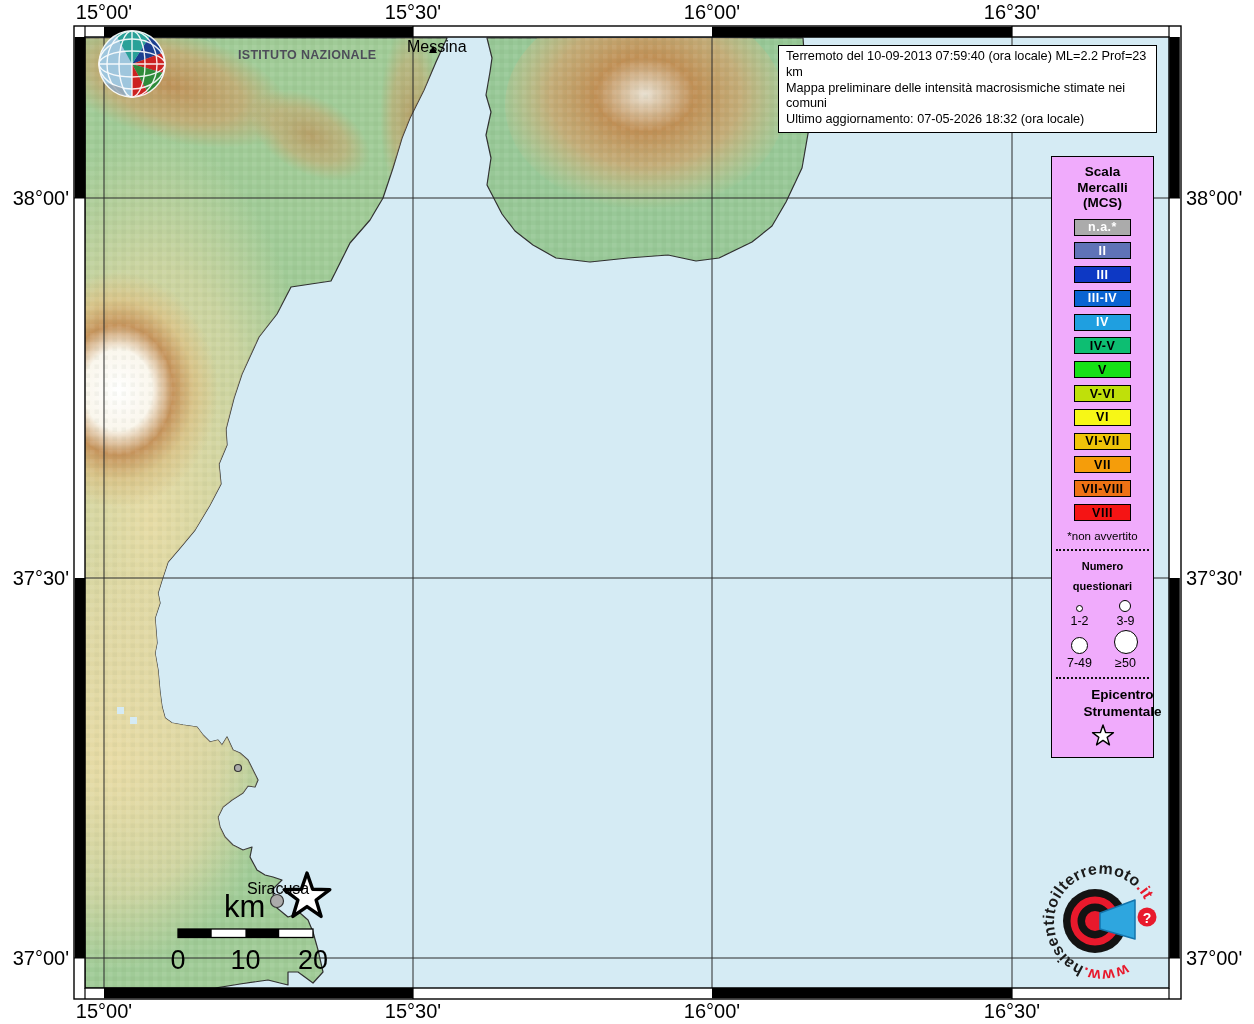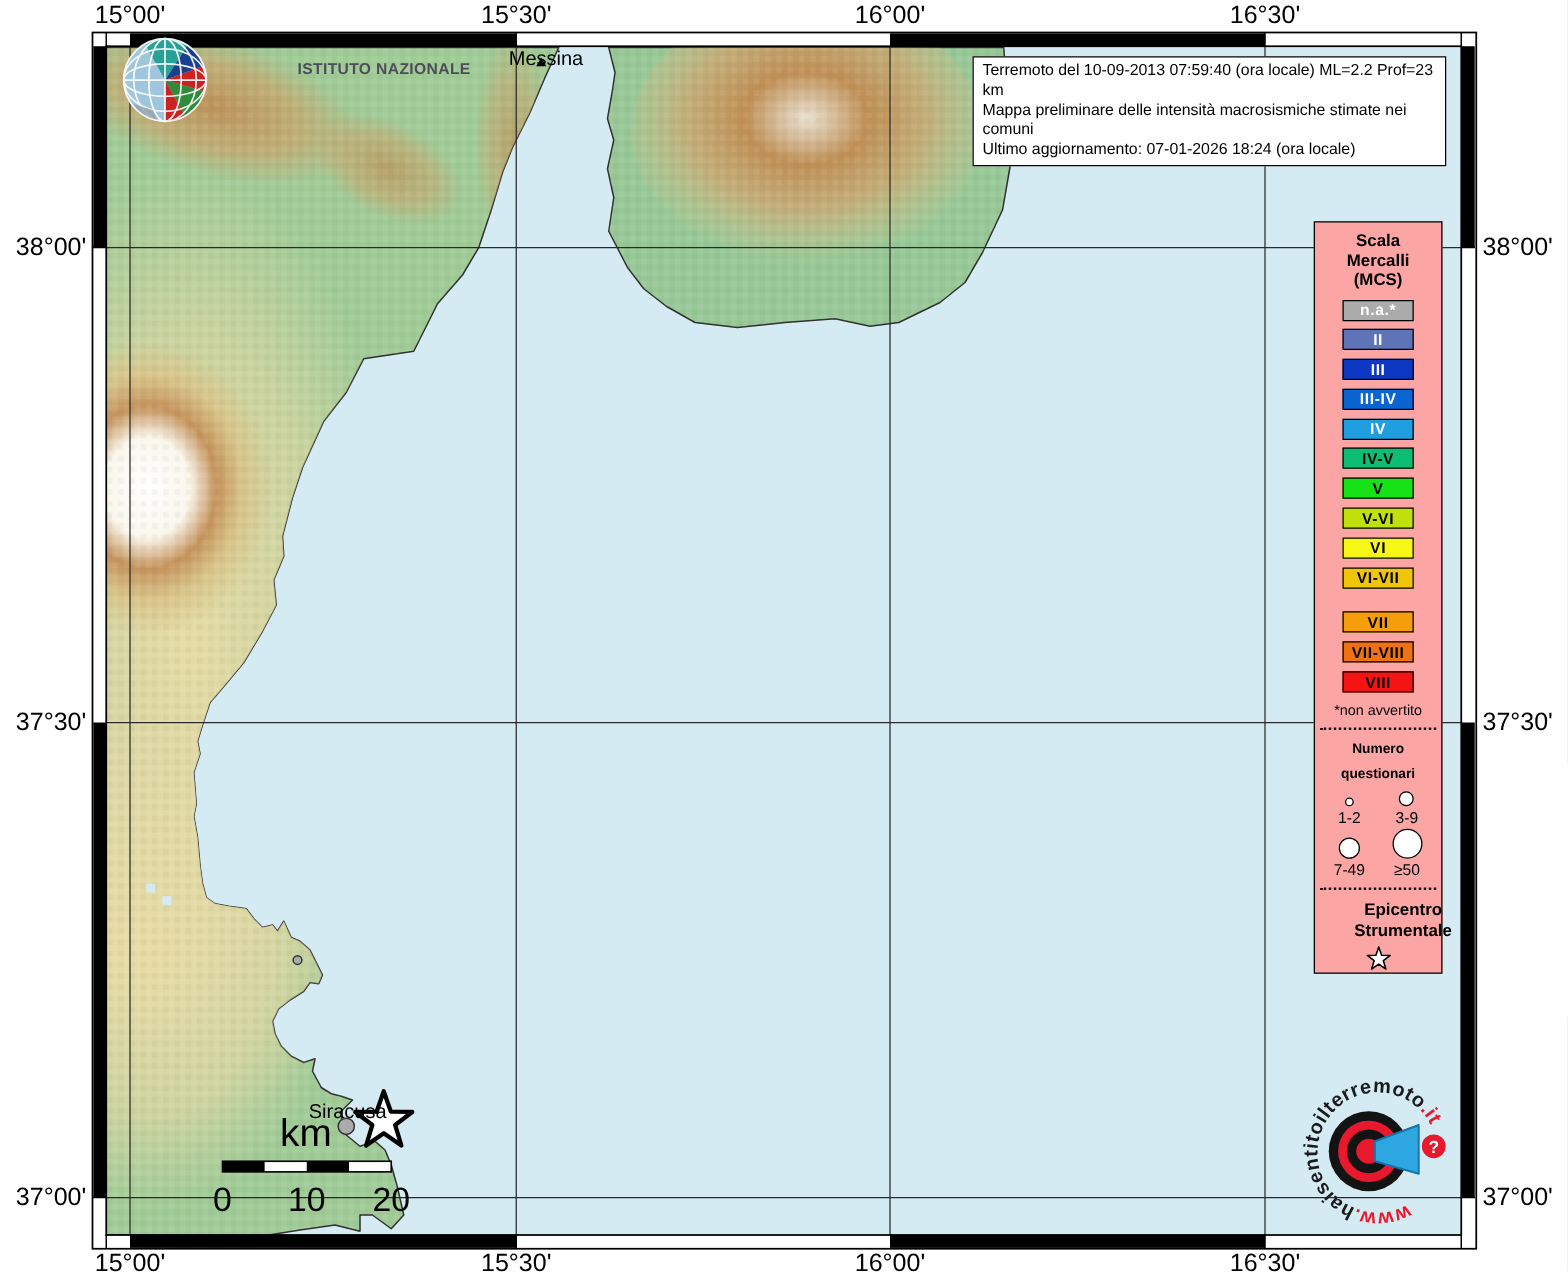--- a/index.html
+++ b/index.html
@@ -18,22 +18,22 @@
     color:#4d4d59;letter-spacing:.3px;line-height:14px;
   }
   
   #info-box{
     position:absolute;left:778px;top:45px;width:379px;box-sizing:border-box;
     background:#fff;border:1.5px solid #000;padding:3px 7px 4px 7px;
     font-size:12.7px;line-height:15.8px;color:#000;
   }
   
   #legend{
-    position:absolute;left:1051px;top:177px;width:103px;height:602px;
-    box-sizing:border-box;background:#fca5a5;border:1.6px solid #000;
+    position:absolute;left:1051px;top:156px;width:103px;height:602px;
+    box-sizing:border-box;background:#f0abfc;border:1.6px solid #000;
     display:flex;flex-direction:column;align-items:center;padding-top:7px;
   }
   .leg-title{font-weight:bold;font-size:13.5px;line-height:15.5px;text-align:center;}
   #legend-scale{display:flex;flex-direction:column;gap:6.8px;margin-top:8px;}
   .scale-box{
     width:57px;height:17px;box-sizing:border-box;border:1.6px solid #000;
     font-weight:bold;font-size:12.5px;display:flex;align-items:center;
     justify-content:center;letter-spacing:.5px;
   }
   .footnote{font-size:11.5px;margin-top:9px;}
@@ -214,41 +214,41 @@
     <path d="M10,55 A33,33 0 0 0 30,68 L26,60 Z" fill="#93a1ae" opacity="0.8"></path>
   </svg>
   <div class="wordmark">
     <div>ISTITUTO NAZIONALE</div>
   </div>
 </div>
 
 <div id="info-box">
   <div>Terremoto del 10-09-2013 07:59:40 (ora locale) ML=2.2 Prof=23 km</div>
   <div>Mappa preliminare delle intensità macrosismiche stimate nei comuni</div>
-  <div>Ultimo aggiornamento: 07-01-2026 18:24 (ora locale)</div>
+  <div>Ultimo aggiornamento: 07-05-2026 18:32 (ora locale)</div>
 </div>
 
 <div id="legend">
   <div class="leg-title">
     <div>Scala</div>
     <div>Mercalli</div>
     <div>(MCS)</div>
   </div>
   <div id="legend-scale">
       <div class="scale-box" style="background: rgb(171, 171, 171); color: rgb(255, 255, 255);">n.a.*</div>
       <div class="scale-box" style="background: rgb(95, 115, 183); color: rgb(255, 255, 255);">II</div>
       <div class="scale-box" style="background: rgb(13, 56, 196); color: rgb(255, 255, 255);">III</div>
       <div class="scale-box" style="background: rgb(10, 100, 210); color: rgb(255, 255, 255);">III-IV</div>
       <div class="scale-box" style="background: rgb(31, 159, 224); color: rgb(255, 255, 255);">IV</div>
       <div class="scale-box" style="background: rgb(13, 190, 114); color: rgb(0, 0, 0);">IV-V</div>
       <div class="scale-box" style="background: rgb(23, 225, 23); color: rgb(0, 0, 0);">V</div>
       <div class="scale-box" style="background: rgb(191, 224, 10); color: rgb(0, 0, 0);">V-VI</div>
       <div class="scale-box" style="background: rgb(247, 247, 22); color: rgb(0, 0, 0);">VI</div>
       <div class="scale-box" style="background: rgb(240, 196, 9); color: rgb(0, 0, 0);">VI-VII</div>
-      <div class="scale-box" style="background: rgb(245, 157, 10); color: rgb(0, 0, 0); margin-top: 12px;">VII</div>
+      <div class="scale-box" style="background: rgb(245, 157, 10); color: rgb(0, 0, 0);">VII</div>
       <div class="scale-box" style="background: rgb(238, 114, 20); color: rgb(0, 0, 0); text-align: right;">VII-VIII</div>
       <div class="scale-box" style="background: rgb(245, 20, 20); color: rgb(0, 0, 0);">VIII</div>
     </div>
   <div class="footnote">*non avvertito</div>
   <div class="dotsep"></div>
   <div class="numero">
     <div>Numero</div>
     <div>questionari</div>
   </div>
   <div id="q-grid">

